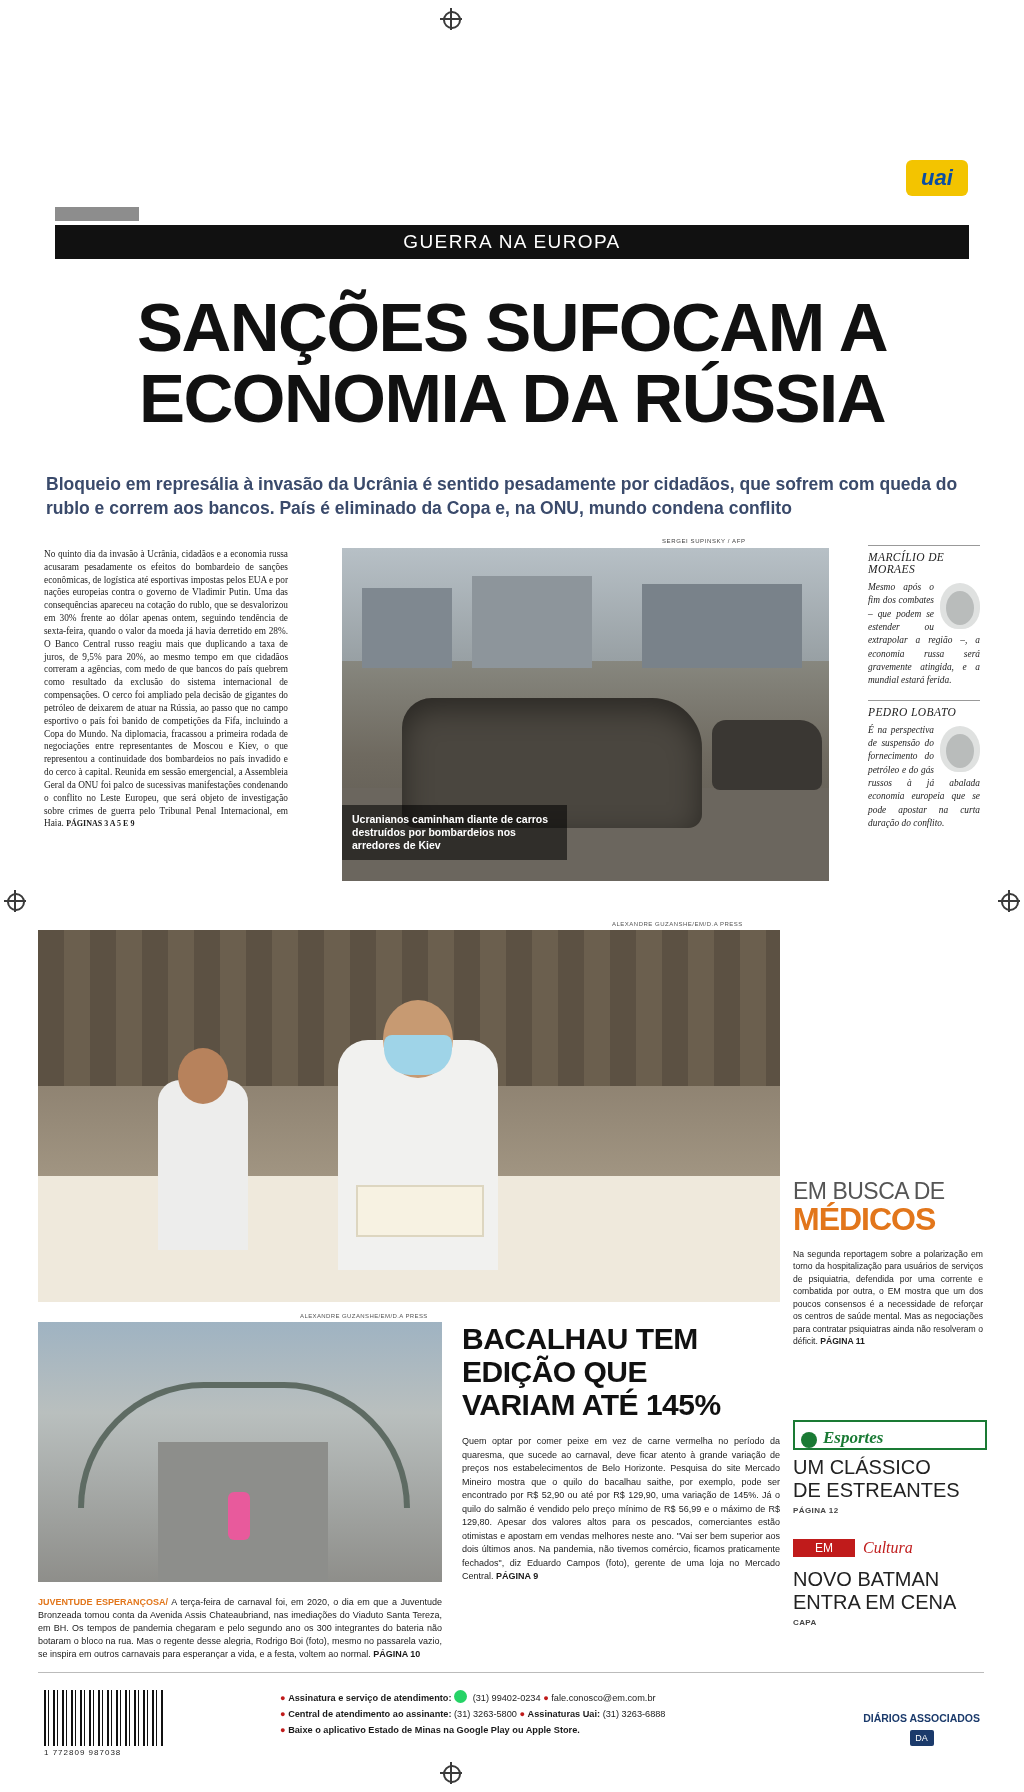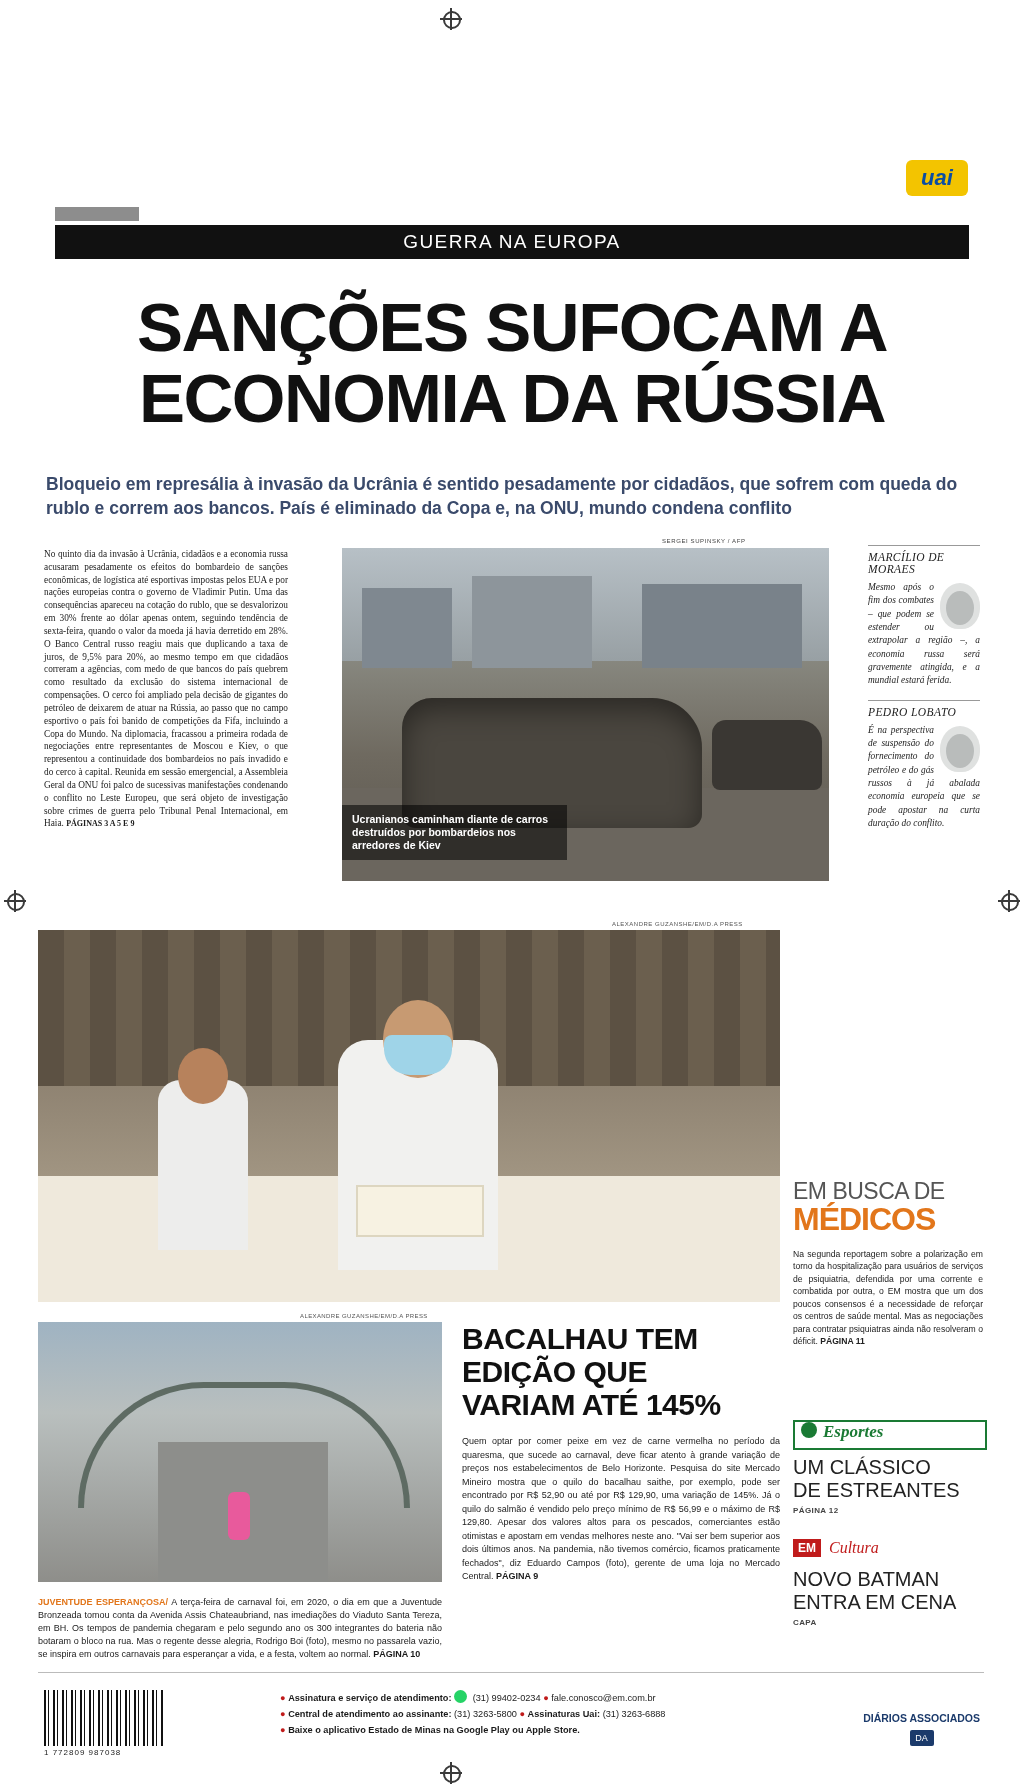--- a/index.html
+++ b/index.html
@@ -74,28 +74,28 @@
   .psy .brain{position:absolute;left:28px;top:86px;width:140px;height:120px;border:3px solid #caa04a;border-radius:56% 44% 50% 50%;}
   .psy .brain:after{content:"";position:absolute;left:22px;top:26px;width:92px;height:64px;border:3px solid #caa04a;border-radius:50%;}
 
   .busca{position:absolute;left:793px;top:1178px;width:190px;}
   .busca .l1{font-size:23px;color:#555;letter-spacing:-.5px;}
   .busca .l2{font-size:32px;font-weight:bold;color:#e2761b;letter-spacing:-1px;margin-top:-4px;}
   .busca p{font-size:8.6px;line-height:1.45;color:#222;text-align:justify;margin:10px 0 0;}
   .busca .ref{font-weight:bold;}
 
   
-  .esp-logo{position:absolute;left:793px;top:1420px;width:190px;height:26px;border:2px solid #1a7a34;display:flex;align-items:flex-start;}
+  .esp-logo{position:absolute;left:793px;top:1420px;width:190px;height:26px;border:2px solid #1a7a34;display:flex;align-items:flex-end;}
   .esp-logo .ball{width:16px;height:16px;border-radius:50%;background:#1a7a34;margin:0 6px 0 6px;}
   .esp-logo .txt{font-family:"Liberation Serif",serif;font-style:italic;font-weight:bold;font-size:17px;color:#1a7a34;}
   .esp-title{position:absolute;left:793px;top:1456px;width:190px;font-size:20px;line-height:1.15;color:#222;}
   .esp-ref{position:absolute;left:793px;top:1506px;font-size:8px;font-weight:bold;color:#444;letter-spacing:.4px;}
 
   .cult-logo{position:absolute;left:793px;top:1536px;width:190px;height:24px;display:flex;align-items:center;gap:8px;}
-  .cult-logo .em{background:#c01b1b;color:#fff;font-weight:bold;font-size:12px;padding:2px 5px;}
+  .cult-logo .em{background:#c01b1b;color:#fff;font-weight:normal;font-size:12px;padding:2px 22px;}
   .cult-logo .ct{font-family:"Liberation Serif",serif;font-size:16px;color:#c01b1b;font-style:italic;}
   .cult-title{position:absolute;left:793px;top:1568px;width:190px;font-size:20px;line-height:1.15;color:#222;}
   .cult-ref{position:absolute;left:793px;top:1618px;font-size:8px;font-weight:bold;color:#444;letter-spacing:.4px;}
 
   
   .bac{position:absolute;left:462px;top:1322px;width:318px;}
   .bac h2{font-size:30px;line-height:1.1;font-weight:bold;color:#111;margin:0;letter-spacing:-.5px;}
   .bac p{font-size:9px;line-height:1.5;text-align:justify;color:#1b1b1b;margin:14px 0 0;}
   .bac .ref{font-weight:bold;}
 

